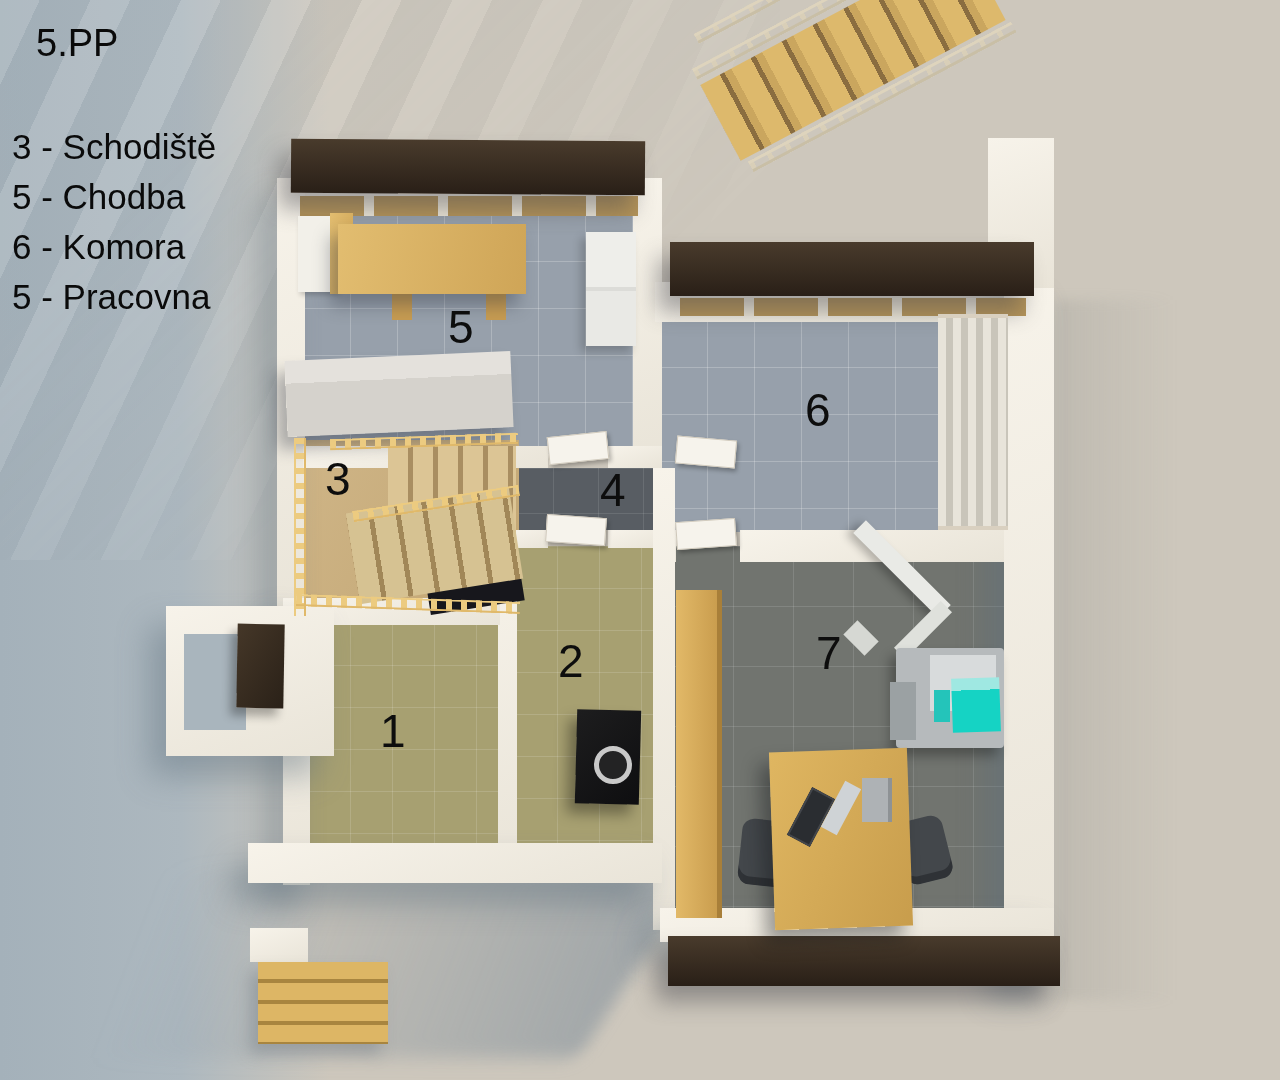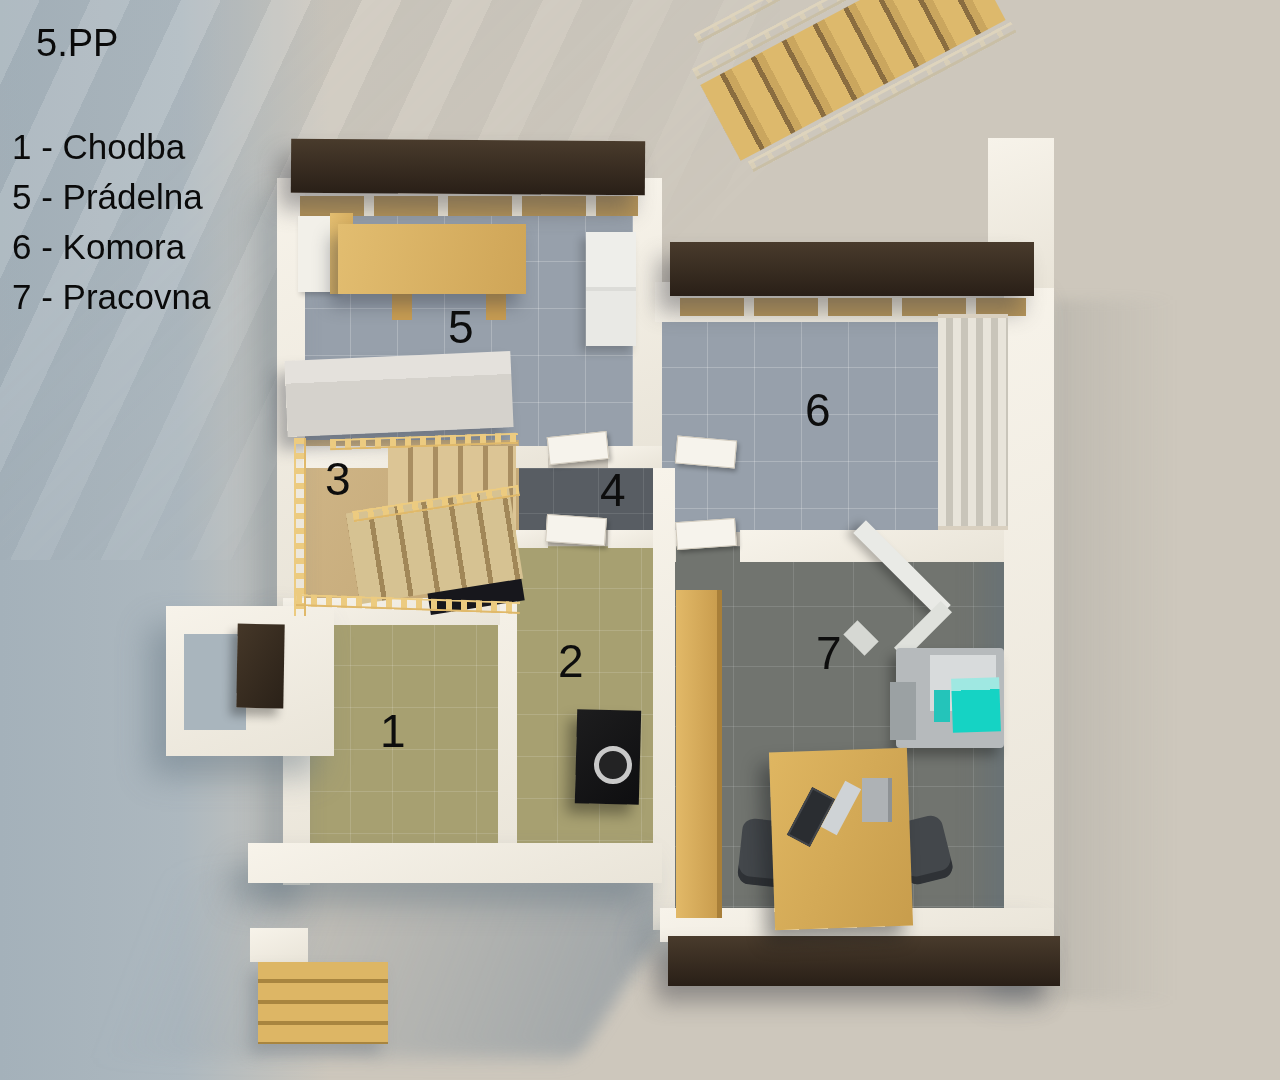--- a/index.html
+++ b/index.html
@@ -163,19 +163,19 @@
   <div class="abs roomnum" style="left:448px;top:300px;">5</div>
   <div class="abs roomnum" style="left:805px;top:383px;">6</div>
   <div class="abs roomnum" style="left:325px;top:452px;">3</div>
   <div class="abs roomnum" style="left:600px;top:463px;">4</div>
   <div class="abs roomnum" style="left:558px;top:634px;">2</div>
   <div class="abs roomnum" style="left:380px;top:704px;">1</div>
   <div class="abs roomnum" style="left:816px;top:626px;">7</div>
 
   <div class="abs legend-title">5.PP</div>
   <div class="abs legend">
-    <div>1 - Chodba</div>
-    <div>5 - Prádelna</div>
+    <div>3 - Schodiště</div>
+    <div>5 - Chodba</div>
     <div>6 - Komora</div>
-    <div>7 - Pracovna</div>
+    <div>5 - Pracovna</div>
   </div>
 
 </div>
 
 </body></html>

